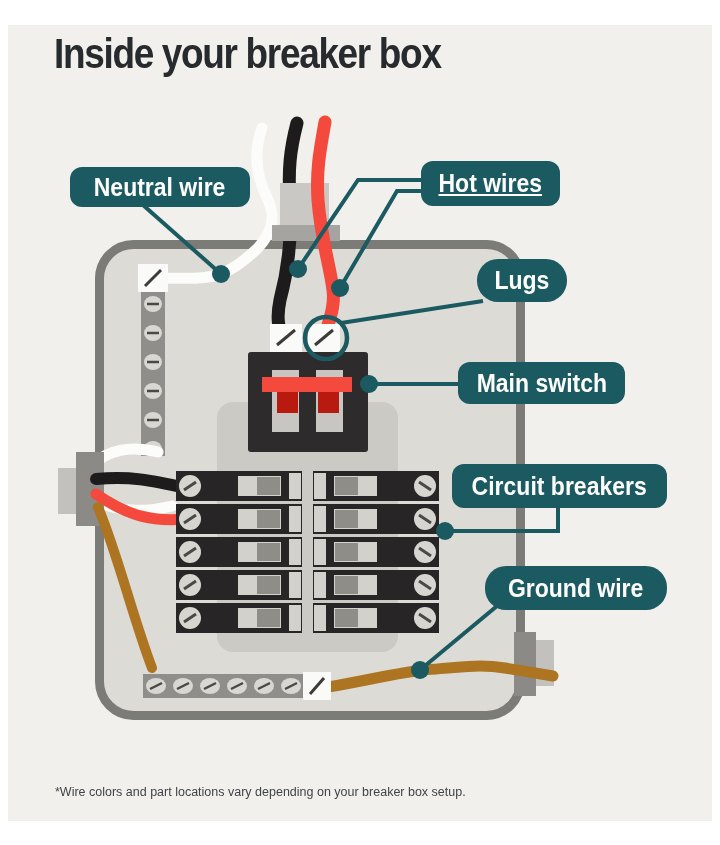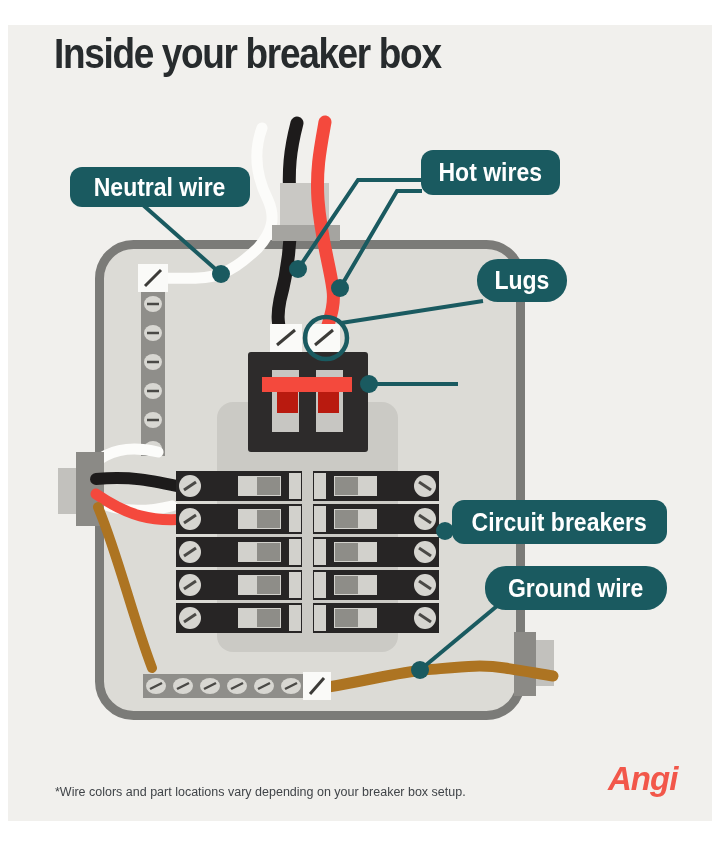--- a/index.html
+++ b/index.html
@@ -8,24 +8,24 @@
   .canvas{position:absolute;left:8px;top:25px;width:704px;height:796px;background:#f1f0ed;}
   .art{position:absolute;left:0;top:0;width:720px;height:845px;z-index:1;}
   .page-title{position:absolute;left:54px;top:30px;z-index:2;
         font-size:42px;font-weight:800;color:#272b2d;letter-spacing:-1.5px;
         transform:scaleX(0.88);transform-origin:left top;white-space:nowrap;}
   .callout{position:absolute;z-index:3;background:#1a5a60;border-radius:12px;
         display:flex;align-items:center;justify-content:center;
         color:#ffffff;font-weight:700;white-space:nowrap;}
   .callout span{display:inline-block;font-size:25px;transform:scaleX(0.92);}
   .lbl-neutral{left:58px;top:167px;width:180px;height:40px;margin-left:12px;}
-  .lbl-hot{left:421px;top:150px;width:139px;height:45px;}
+  .lbl-hot{left:421px;top:161px;width:139px;height:45px;text-decoration:underline;}
   .lbl-lugs{left:477px;top:259px;width:90px;height:43px;border-radius:21px;}
   .lbl-main{left:458px;top:362px;width:167px;height:42px;}
-  .lbl-circuit{left:452px;top:464px;width:215px;height:44px;margin-top:36px;}
+  .lbl-circuit{left:452px;top:464px;width:215px;height:44px;}
   .lbl-ground{left:485px;top:566px;width:182px;height:44px;border-radius:21px;}
   .footnote{position:absolute;left:55px;top:777px;z-index:2;font-size:12.5px;color:#404448;margin-top:8px;}
   .brand{position:absolute;left:608px;top:760px;z-index:2;font-size:33px;font-weight:800;
         font-style:italic;color:#f2574a;letter-spacing:-1px;}
 </style>
 </head>
 <body>
 
 <div class="page">
   <div class="canvas"></div>
@@ -169,22 +169,24 @@
 
   <div class="callout lbl-neutral">
     <span>Neutral wire</span>
   </div>
   <div class="callout lbl-hot">
     <span>Hot wires</span>
   </div>
   <div class="callout lbl-lugs">
     <span>Lugs</span>
   </div>
+  <div class="callout lbl-main">
+    <span>Main switch</span>
+  </div>
   <div class="callout lbl-circuit">
     <span>Circuit breakers</span>
   </div>
   <div class="callout lbl-ground">
     <span>Ground wire</span>
   </div>
 
   <div class="footnote">*Wire colors and part locations vary depending on your breaker box setup.</div>
-  <div class="brand">Angi</div>
 </div>
 
 </body></html>

